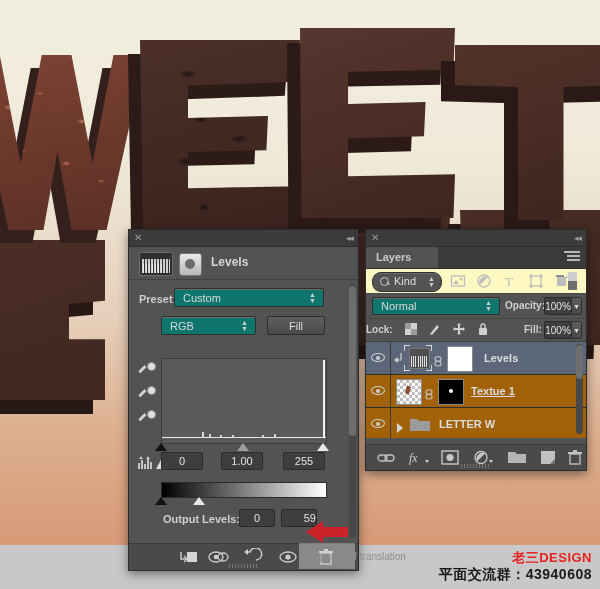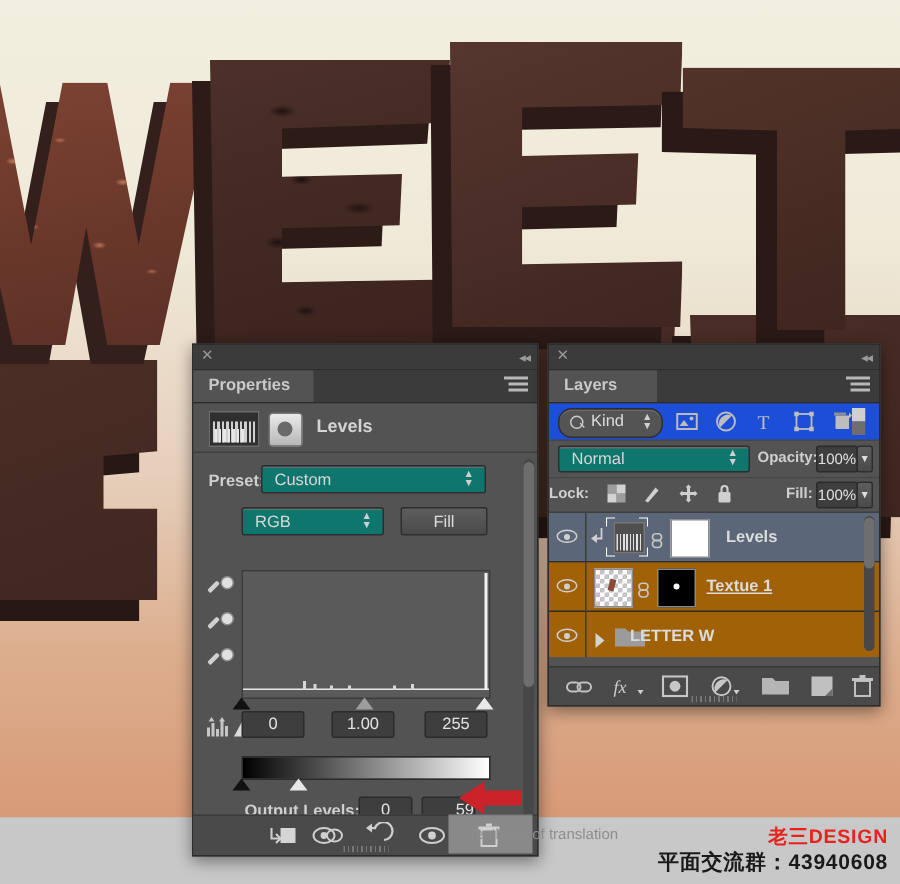--- a/index.html
+++ b/index.html
@@ -167,21 +167,21 @@
   .prop-foot{position:absolute;left:0;bottom:0;width:100%;height:26px;background:#4a4a4a;
     border-top:1px solid #3a3a3a;}
   .footicon{position:absolute;width:22px;height:18px;top:4px;cursor:pointer;}
 
   .vscroll{position:absolute;right:2px;width:7px;background:#6e6e6e;border-radius:4px;}
   .vscroll-trough{position:absolute;right:2px;width:7px;background:#474747;border-radius:4px;}
 
   
   #layers{left:365px;top:229px;width:220px;height:240px;}
   #layers .tab{width:52px;}
-  .filtrow{height:24px;background:#1d4ed8;position:relative;border-bottom:1px solid #464646;}
+  .filtrow{height:24px;background:#fef9c3;position:relative;border-bottom:1px solid #464646;}
   .kindsel{position:absolute;left:6px;top:3px;width:68px;height:18px;background:#545454;
     border:1px solid #2e2e2e;border-radius:9px;box-shadow:inset 0 1px 0 #6b6b6b;cursor:pointer;}
   .kindsel .mag{position:absolute;left:7px;top:4px;width:7px;height:7px;border:1.4px solid #c9c9c9;
     border-radius:50%;}
   .kindsel .mag:after{content:"";position:absolute;left:5px;top:5px;width:4px;height:1.4px;
     background:#c9c9c9;transform:rotate(45deg);}
   .kindsel .txt{position:absolute;left:21px;top:2px;font-size:11px;color:#ddd;}
   .ficon{position:absolute;top:4px;width:16px;height:16px;cursor:pointer;}
   .modrow{height:24px;background:#535353;position:relative;border-bottom:1px solid #464646;}
   .lockrow{height:22px;background:#535353;position:relative;border-bottom:1px solid #3f3f3f;}
@@ -258,28 +258,20 @@
     <div class="ext"></div>
       <div class="face"></div>
   </div>
 </div>
 <div id="footer-band"></div>
 
 <div class="panel" id="props">
   <div class="panel-topbar">
     <div class="tbx">✕</div>
     <div class="tbcollapse">◂◂</div>
-  </div>
-  <div class="tabrow">
-    <div class="tab">Properties</div>
-    <div class="panelmenu">
-        <span></span>
-        <span></span>
-        <span></span>
-      </div>
   </div>
 
   <div class="prop-head">
     <div class="levels-thumb">
       <div class="bars"></div>
         <div class="bars2"></div>
     </div>
     <div class="round-thumb">
         <i></i>
       </div>
@@ -572,21 +564,21 @@
       <div style="position:absolute;left:30px;top:11px;">
         <svg width="8" height="10" viewBox="0 0 8 10">
             <polygon points="1,0 7,5 1,10" fill="#d4d4d4"></polygon>
           </svg>
       </div>
       <div style="position:absolute;left:44px;top:9px;">
         <svg width="20" height="15" viewBox="0 0 20 15">
             <path d="M0 2 H7 L9 4 H20 V14 H0 Z" fill="#9b9b9b"></path>
           </svg>
       </div>
-      <div class="lname" style="left:54px;">LETTER W</div>
+      <div class="lname" style="left:73px;">LETTER W</div>
     </div>
 
     <div class="vscroll-trough" style="top:2px;height:90px;right:3px;"></div>
     <div class="vscroll" style="top:3px;height:34px;right:3px;"></div>
   </div>
 
   <div class="layers-foot">
     <div class="lfi" style="left:10px;width:20px;">
       <svg width="20" height="17" viewBox="0 0 20 17">
           <rect x="2" y="6" width="9" height="6" rx="3" stroke="#c2c2c2" stroke-width="1.3" fill="none"></rect>
@@ -634,15 +626,15 @@
   </div>
 </div>
 
 <div id="redarrow">
   <svg width="42" height="22" viewBox="0 0 42 22">
     <path d="M42 6 H17 V0 L0 11 L17 22 V16 H42 Z" fill="#cc2229"></path>
   </svg>
 </div>
 
 <div id="wm-box"></div>
-<div id="wm-text">Textbook of translation</div>
+<div id="wm-text">Opacity of translation</div>
 <div id="wm-brand">老三DESIGN</div>
 <div id="wm-qq">平面交流群：43940608</div>
 
 </body></html>

